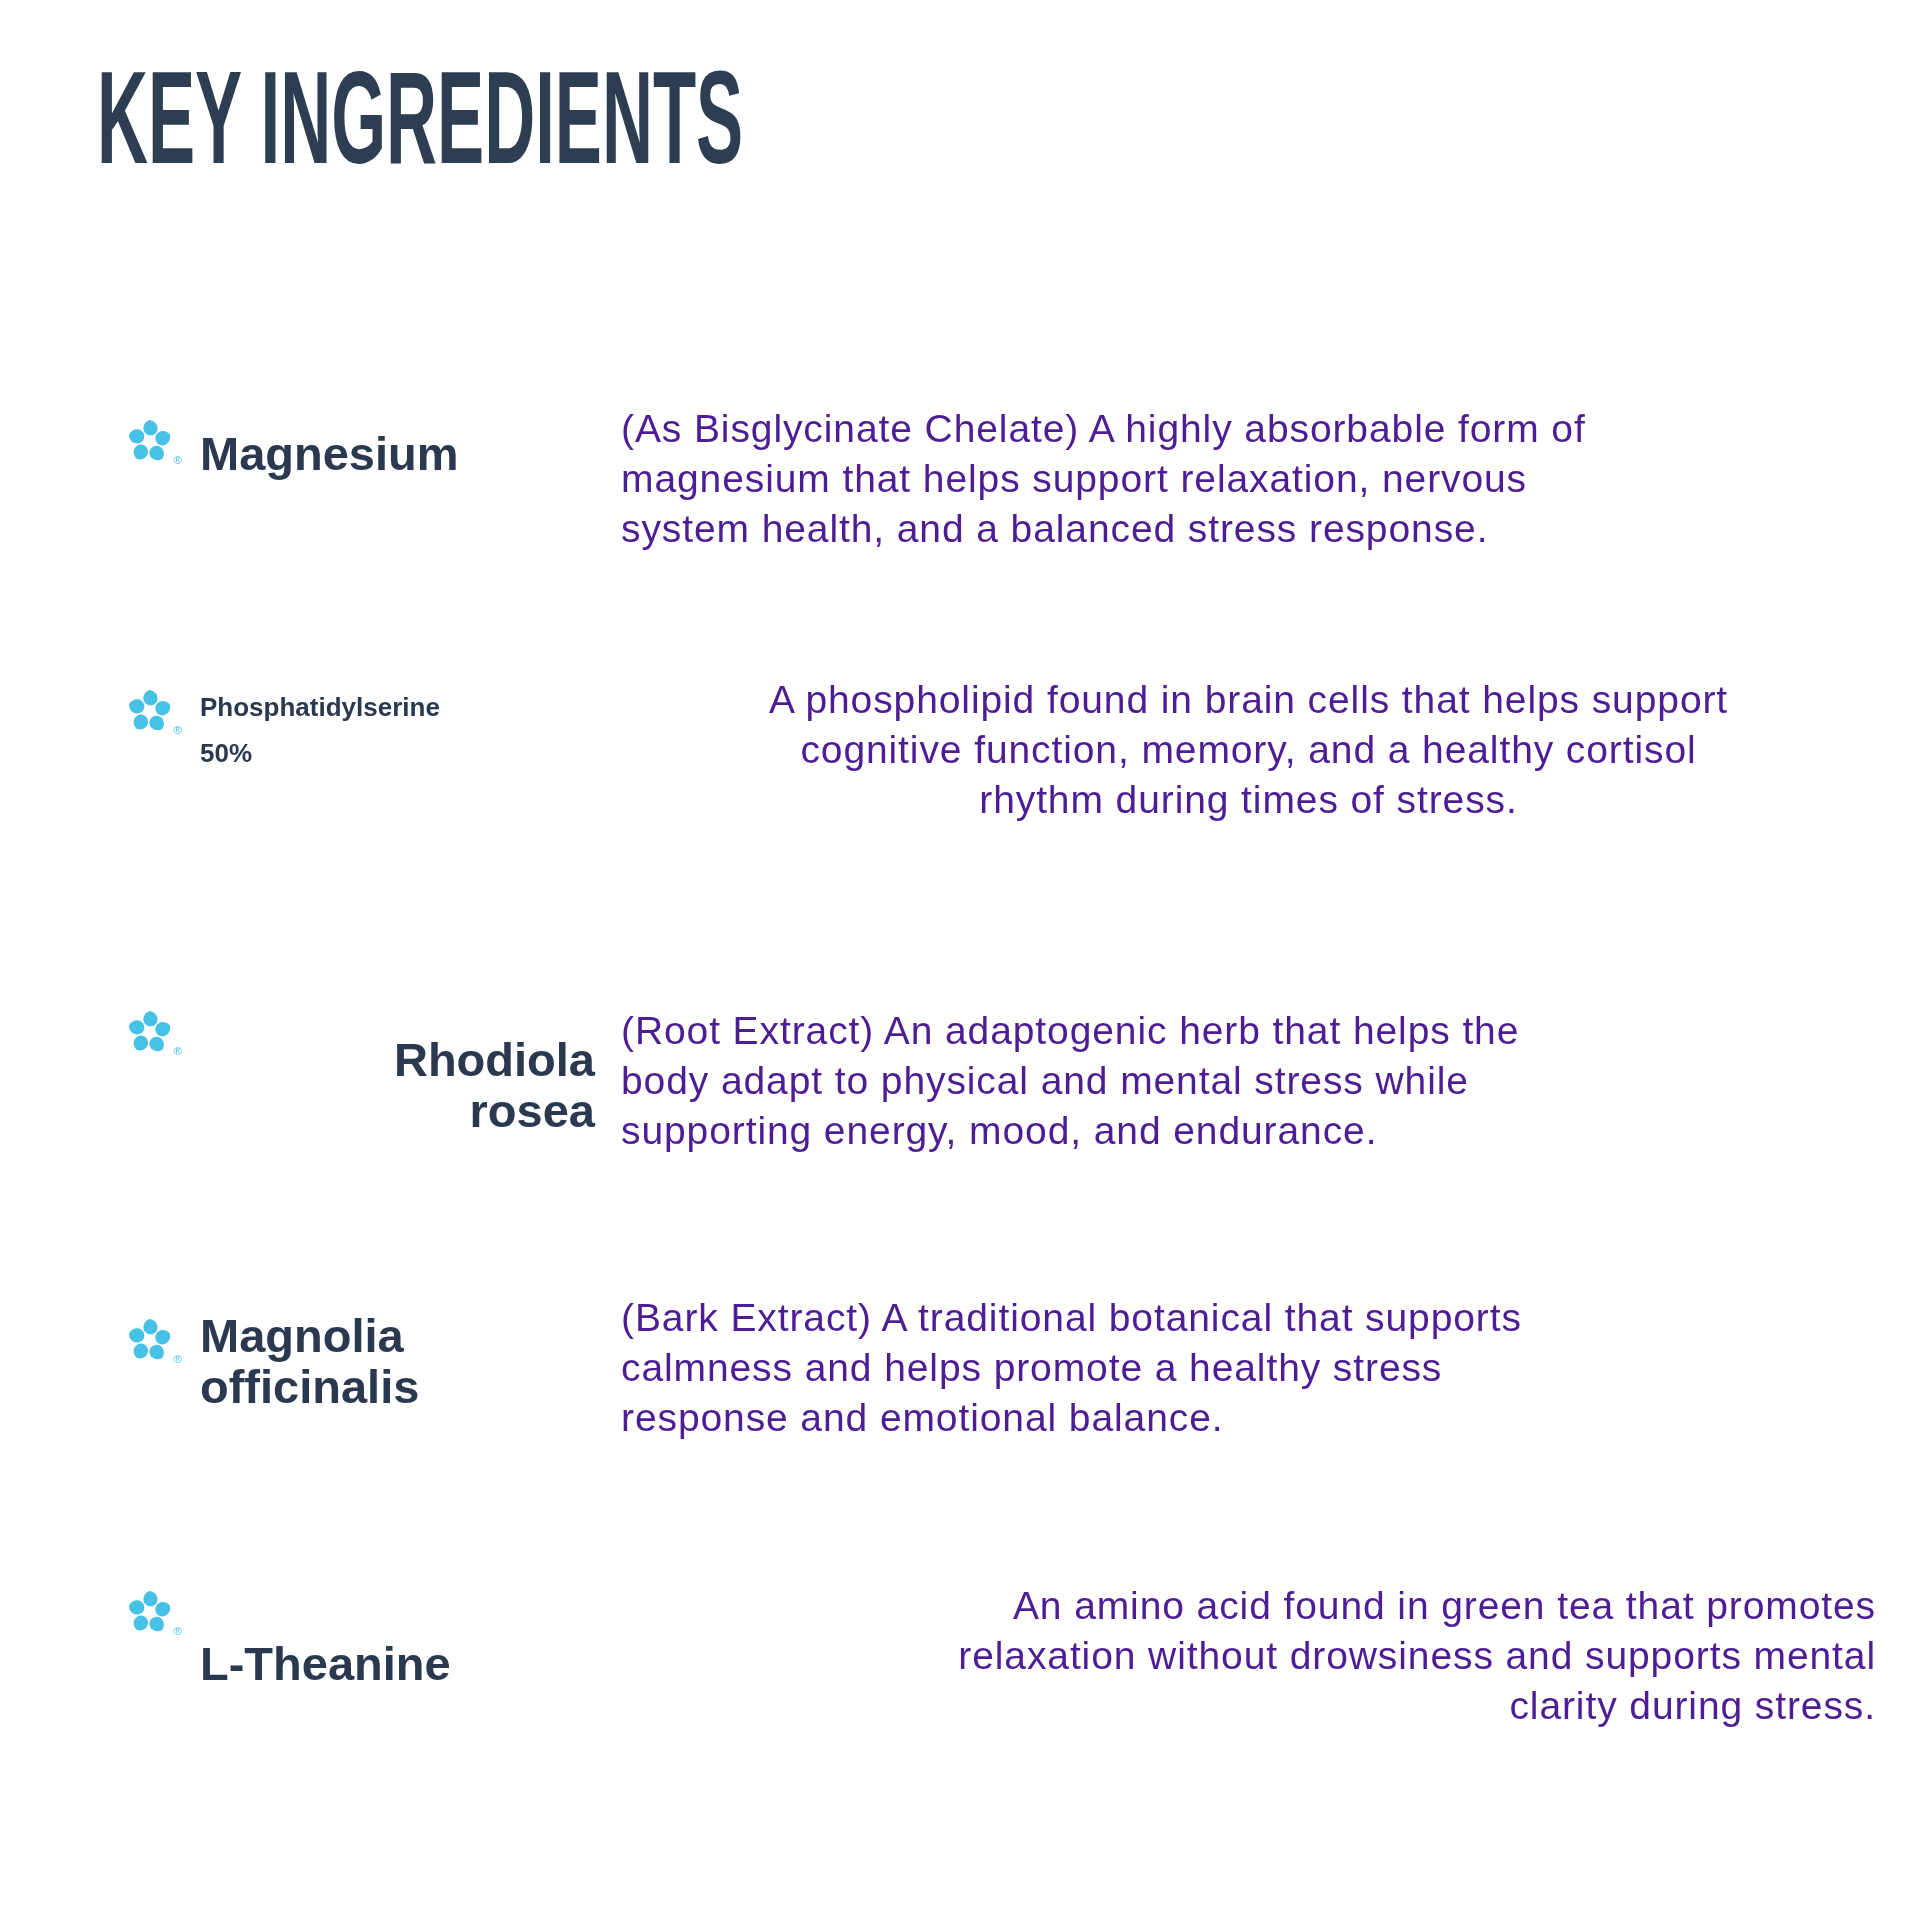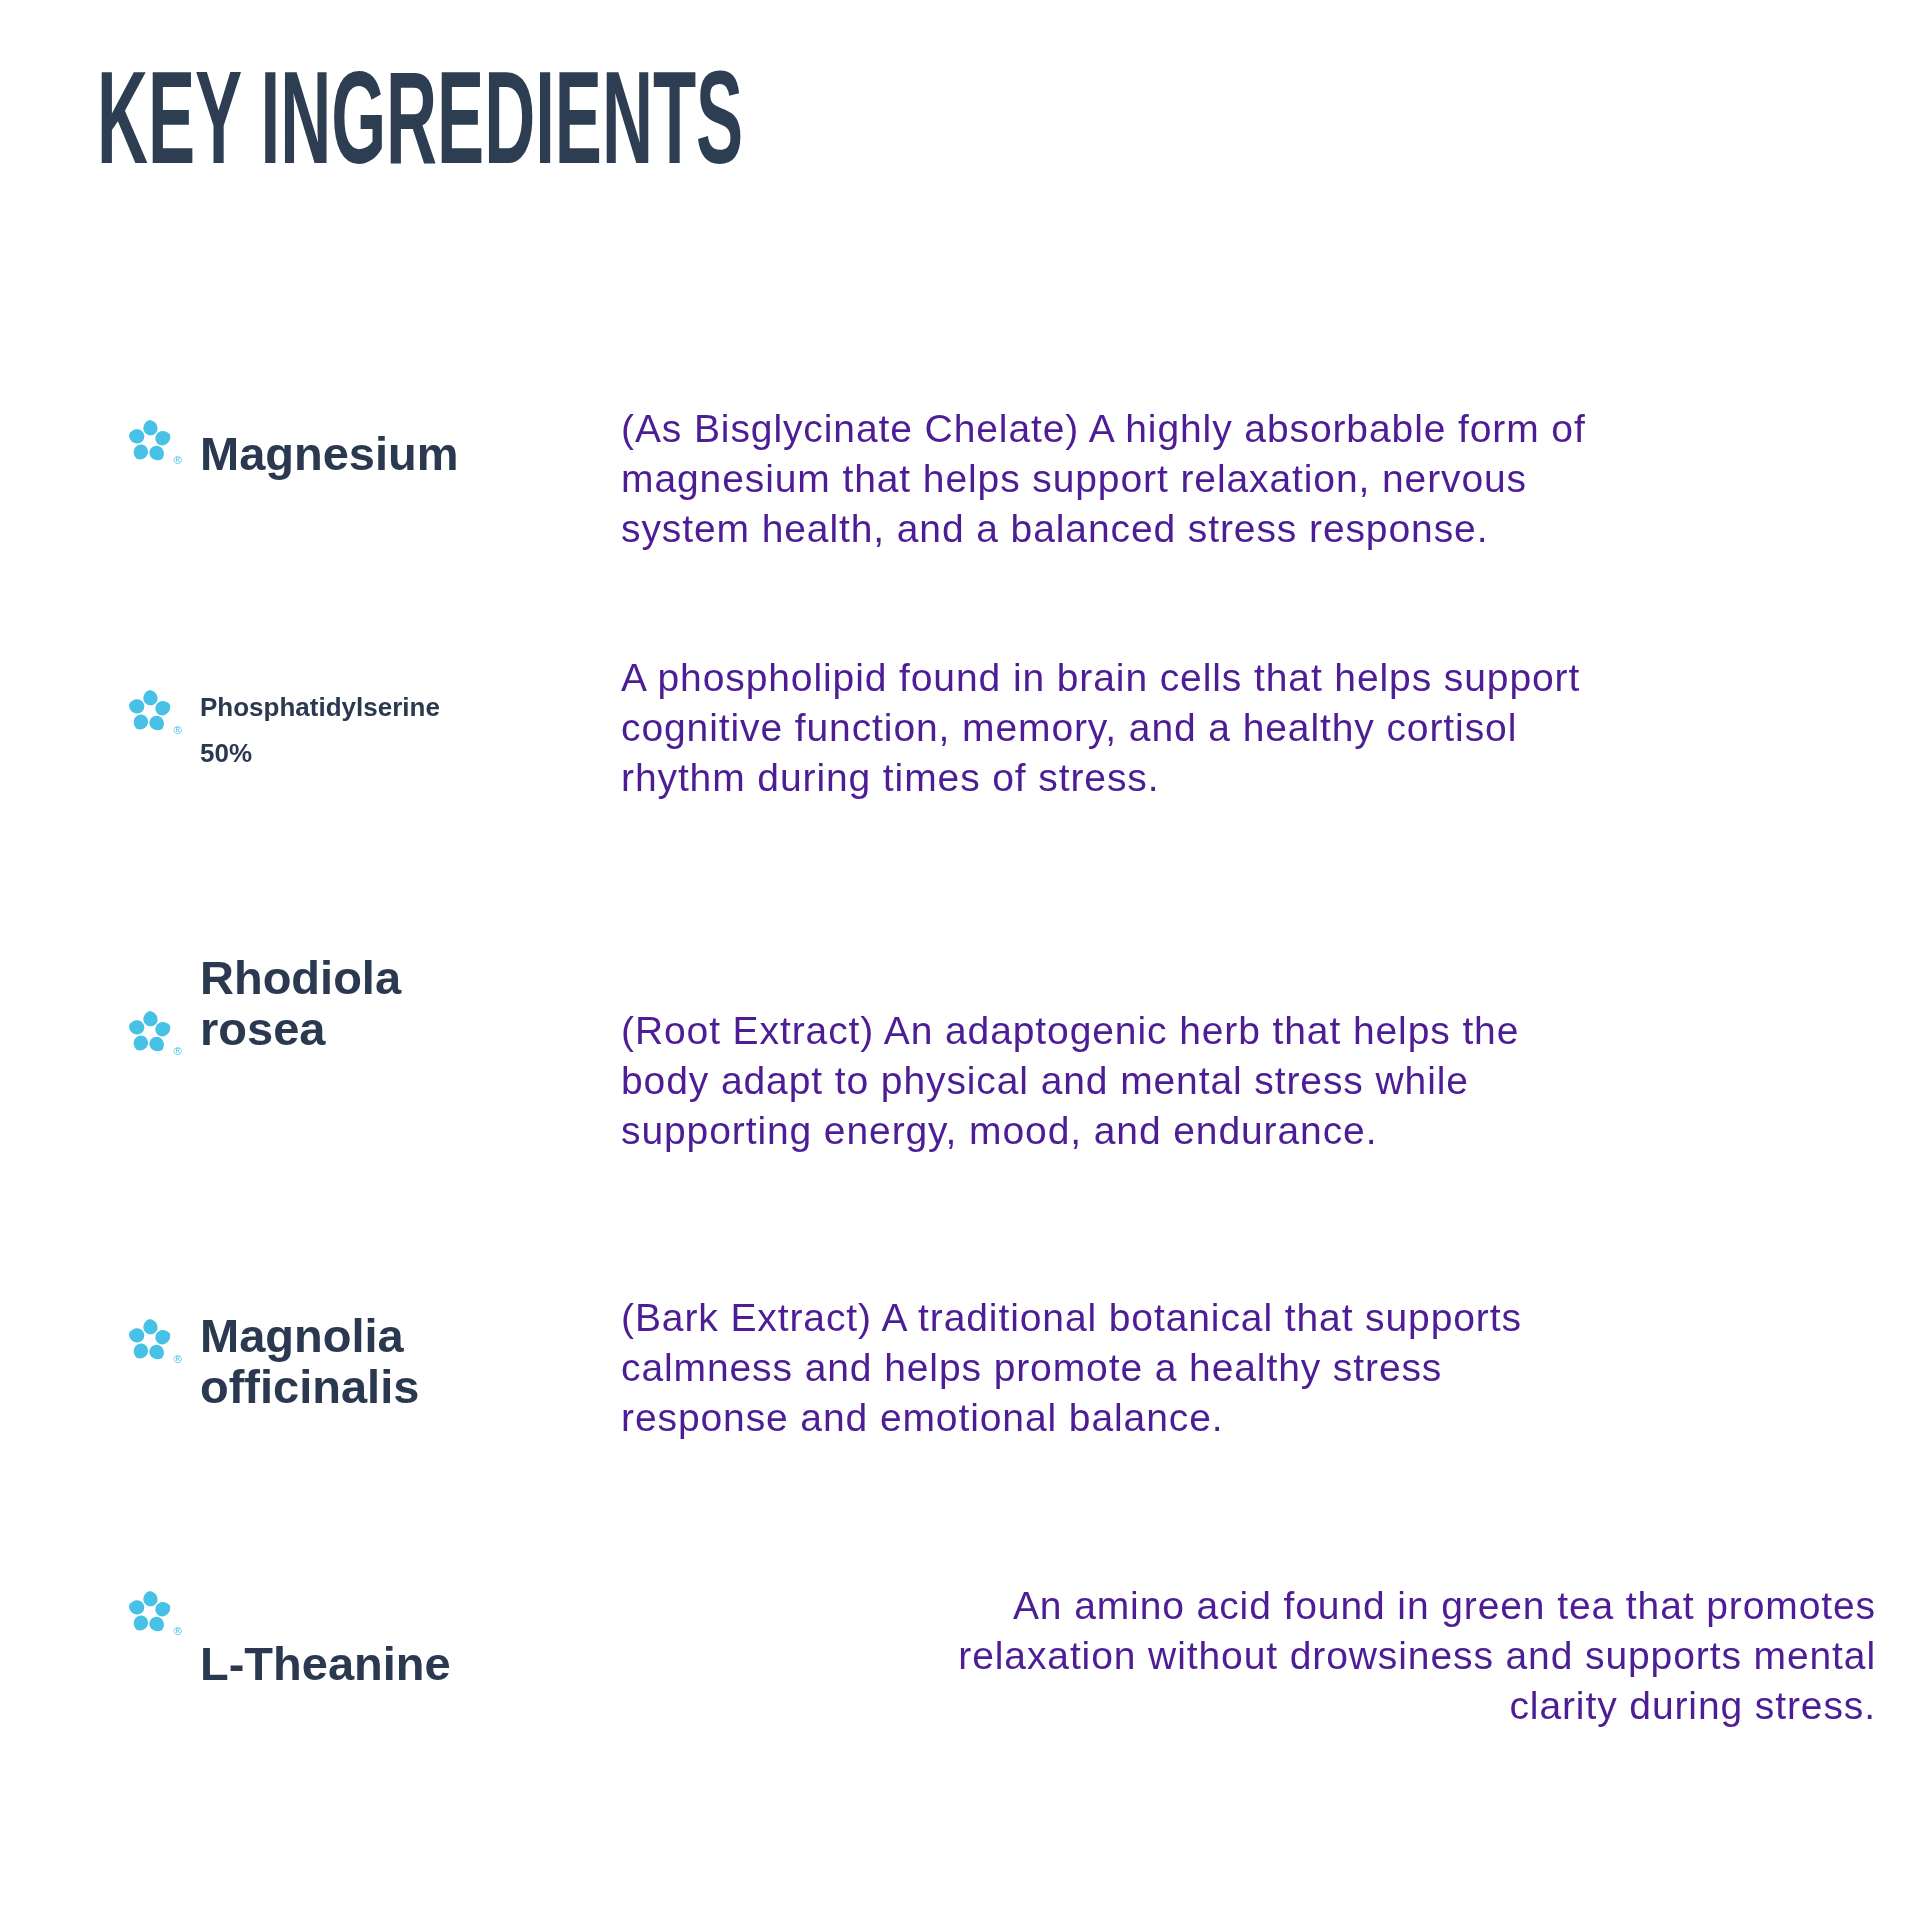--- a/index.html
+++ b/index.html
@@ -68,39 +68,39 @@
         <path transform="rotate(72,50,50)" d="M50 4 C63 6 70 17 66 28 C62 37 50 40 42 33 C33 25 36 9 50 4 Z"></path>
         <path transform="rotate(144,50,50)" d="M50 4 C63 6 70 17 66 28 C62 37 50 40 42 33 C33 25 36 9 50 4 Z"></path>
         <path transform="rotate(216,50,50)" d="M50 4 C63 6 70 17 66 28 C62 37 50 40 42 33 C33 25 36 9 50 4 Z"></path>
         <path transform="rotate(288,50,50)" d="M50 4 C63 6 70 17 66 28 C62 37 50 40 42 33 C33 25 36 9 50 4 Z"></path>
       </g>
     </svg>
     <span class="reg">®</span>
   </div>
   <div class="ing-name small" style="top:684px;">Phosphatidylserine
 50%</div>
-  <div class="ing-desc" style="top:653px;">A phospholipid found in brain cells that helps support
+  <div class="ing-desc" style="top:675px;text-align:center;">A phospholipid found in brain cells that helps support
 cognitive function, memory, and a healthy cortisol
 rhythm during times of stress.</div>
 </div>
 
 <div class="row">
   <div class="bullet" style="top:1009px;">
     <svg viewBox="0 0 100 100" aria-hidden="true">
       <g fill="#47c1e5">
         <path transform="rotate(0,50,50)" d="M50 4 C63 6 70 17 66 28 C62 37 50 40 42 33 C33 25 36 9 50 4 Z"></path>
         <path transform="rotate(72,50,50)" d="M50 4 C63 6 70 17 66 28 C62 37 50 40 42 33 C33 25 36 9 50 4 Z"></path>
         <path transform="rotate(144,50,50)" d="M50 4 C63 6 70 17 66 28 C62 37 50 40 42 33 C33 25 36 9 50 4 Z"></path>
         <path transform="rotate(216,50,50)" d="M50 4 C63 6 70 17 66 28 C62 37 50 40 42 33 C33 25 36 9 50 4 Z"></path>
         <path transform="rotate(288,50,50)" d="M50 4 C63 6 70 17 66 28 C62 37 50 40 42 33 C33 25 36 9 50 4 Z"></path>
       </g>
     </svg>
     <span class="reg">®</span>
   </div>
-  <div class="ing-name" style="top:952px;">Rhodiola
+  <div class="ing-name" style="top:1034px;text-align:right;">Rhodiola
 rosea</div>
   <div class="ing-desc" style="top:1006px;">(Root Extract) An adaptogenic herb that helps the
 body adapt to physical and mental stress while
 supporting energy, mood, and endurance.</div>
 </div>
 
 <div class="row">
   <div class="bullet" style="top:1317px;">
     <svg viewBox="0 0 100 100" aria-hidden="true">
       <g fill="#47c1e5">

